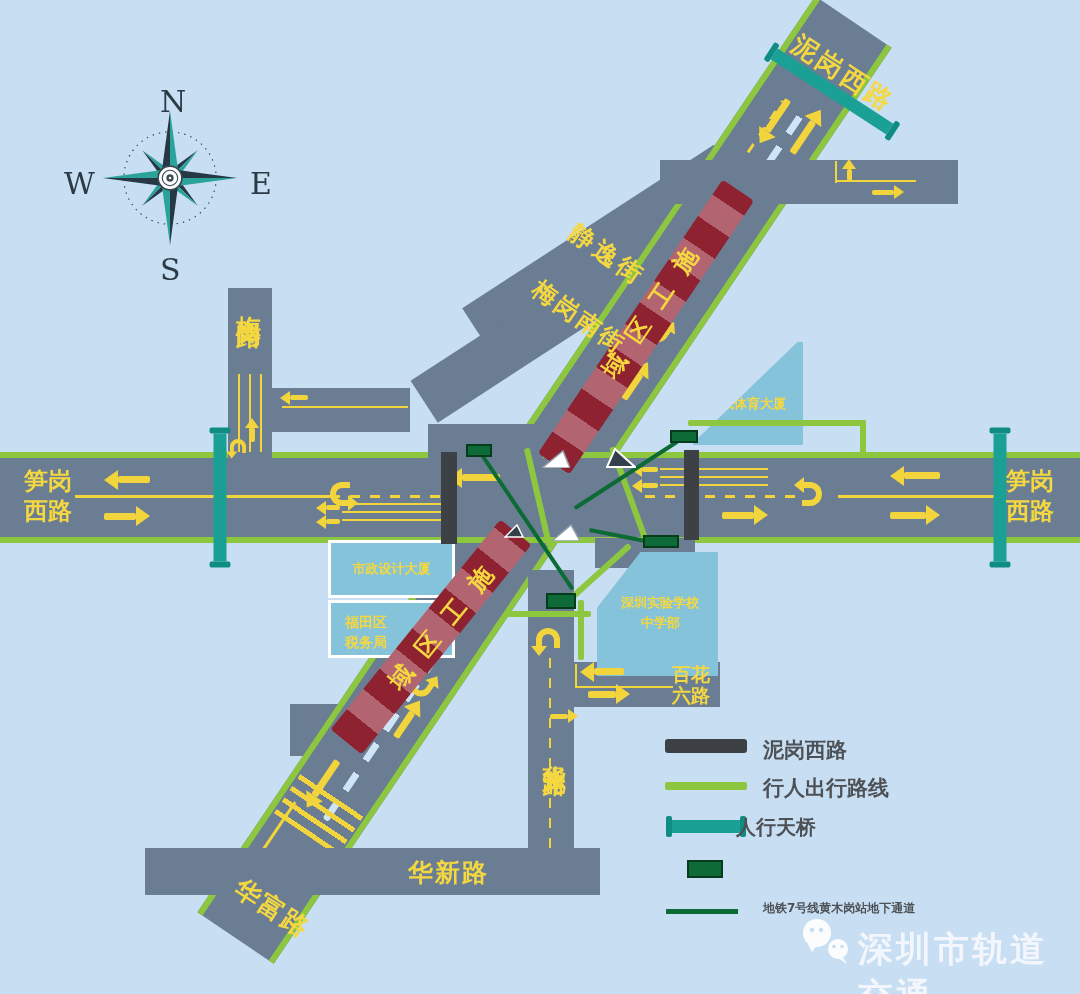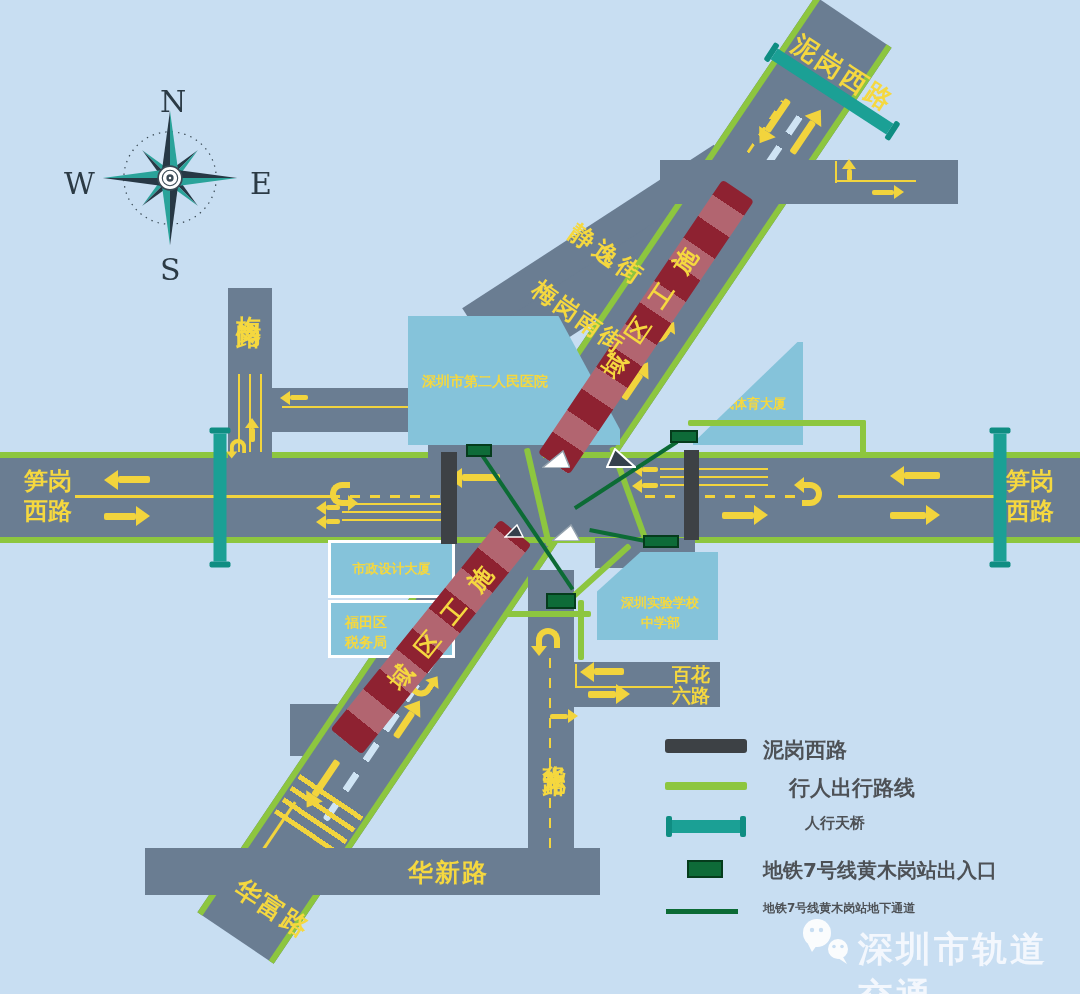--- a/index.html
+++ b/index.html
@@ -100,34 +100,31 @@
   <div class="road redge" style="left:0;top:452px;width:1080px;height:91px;"></div>
   <div class="road" style="left:428px;top:424px;width:115px;height:34px;"></div>
   <div class="road" style="left:595px;top:538px;width:100px;height:30px;"></div>
 
   <div class="road" style="left:660px;top:160px;width:298px;height:44px;"></div>
   <div class="road" style="left:228px;top:288px;width:44px;height:170px;"></div>
   <div class="road" style="left:270px;top:388px;width:140px;height:44px;"></div>
   <div class="road" style="left:528px;top:570px;width:46px;height:282px;"></div>
   <div class="road" style="left:574px;top:662px;width:146px;height:45px;"></div>
 
-  <div class="bldg clipw" style="left:408px;top:316px;width:212px;height:129px;clip-path:polygon(0 0,71% 0,100% 88%,100% 100%,0 100%);">
-    <span class="blbl" style="left:14px;top:56px;font-size:14px;">深圳市第二人民医院</span>
-  </div>
   <div class="bldg clipw" style="left:693px;top:342px;width:110px;height:103px;clip-path:polygon(95% 0,100% 0,100% 100%,0 100%,0 98%);">
     <span class="blbl" style="left:15px;top:53px;">中成体育大厦</span>
   </div>
   <div class="bldg outl" style="left:328px;top:600px;width:127px;height:58px;">
     <span class="blbl" style="left:14px;top:10px;font-size:14px;">福田区</span>
     <span class="blbl" style="left:14px;top:30px;font-size:14px;">税务局</span>
   </div>
   <div class="bldg outl" style="left:328px;top:540px;width:127px;height:58px;display:flex;align-items:center;justify-content:center;">
     <span class="blbl" style="position:static;">市政设计大厦</span>
   </div>
-  <div class="bldg clipw" style="left:597px;top:552px;width:121px;height:88px;clip-path:polygon(36% 0,100% 0,100% 100%,0 100%,0 45%);text-align:center;">
+  <div class="bldg clipw" style="left:597px;top:552px;width:121px;height:124px;clip-path:polygon(36% 0,100% 0,100% 100%,0 100%,0 45%);text-align:center;">
     <span class="blbl" style="left:24px;top:42px;">深圳实验学校</span>
     <span class="blbl" style="left:44px;top:62px;">中学部</span>
   </div>
 
   <div class="cz" style="left:481px;top:308px;width:330px;height:38px;transform:rotate(-56deg);"></div>
   <div class="czl" style="left:575px;top:297px;width:150px;transform:rotate(-56deg);">
     <span>施</span>
     <span>工</span>
     <span>区</span>
     <span>域</span>
@@ -341,29 +338,28 @@
     </svg>
     <span class="cletter" style="left:100px;top:14px;">N</span>
     <span class="cletter" style="left:4px;top:96px;">W</span>
     <span class="cletter" style="left:190px;top:96px;">E</span>
     <span class="cletter" style="left:100px;top:182px;">S</span>
   </div>
 
   <div class="dbar" style="left:665px;top:739px;width:82px;height:14px;border-radius:3px;"></div>
   <div class="legend-label" style="left:763px;top:736px;font-size:21px;">泥岗西路</div>
   <div class="gline" style="left:665px;top:782px;width:82px;height:8px;"></div>
-  <div class="legend-label" style="left:763px;top:774px;font-size:21px;margin-left:26px;">行人出行路线</div>
+  <div class="legend-label" style="left:763px;top:774px;font-size:21px;">行人出行路线</div>
   <div class="bridge" style="left:666px;top:817px;width:80px;height:19px;">
       <span class="bcap"></span>
       <span class="bdeck"></span>
       <span class="bcap"></span>
     </div>
-  <div class="legend-label" style="left:805px;top:814px;font-size:15px;">人行天桥</div>
+  <div class="legend-label" style="left:736px;top:814px;font-size:20px;">人行天桥</div>
   <div class="mentr" style="left:687px;top:860px;width:36px;height:18px;"></div>
-  <div class="legend-label" style="left:763px;top:857px;font-size:20px;">地铁7号线黄木岗站出入口</div>
   <div class="mline" style="left:666px;top:909px;width:72px;height:5px;"></div>
   <div class="legend-label" style="left:763px;top:900px;font-size:12px;">地铁7号线黄木岗站地下通道</div>
 
   <svg class="abs" style="left:800px;top:918px;opacity:.92;" width="56" height="52">
     <circle cx="17" cy="15" r="14" fill="#ffffff"></circle>
     <circle cx="12" cy="12" r="2.2" fill="#c8def2"></circle>
       <circle cx="21" cy="12" r="2.2" fill="#c8def2"></circle>
     <polygon points="8,26 12,34 17,27" fill="#ffffff"></polygon>
     <circle cx="38" cy="31" r="10" fill="#ffffff"></circle>
     <circle cx="34" cy="28.5" r="1.8" fill="#c8def2"></circle>

